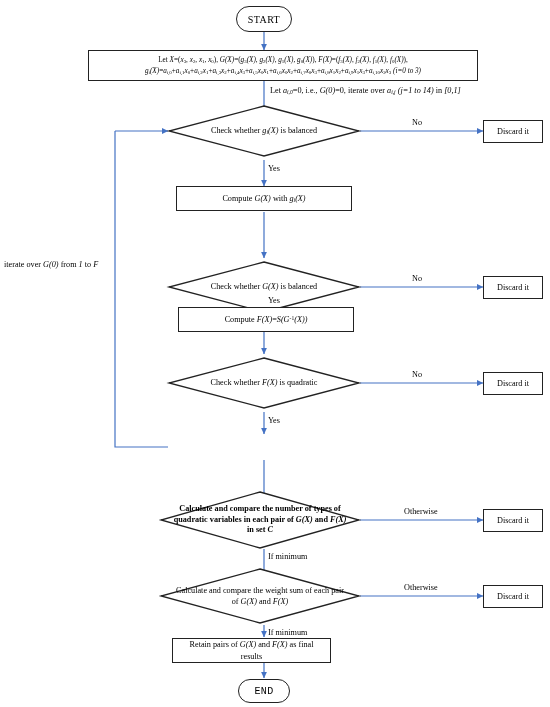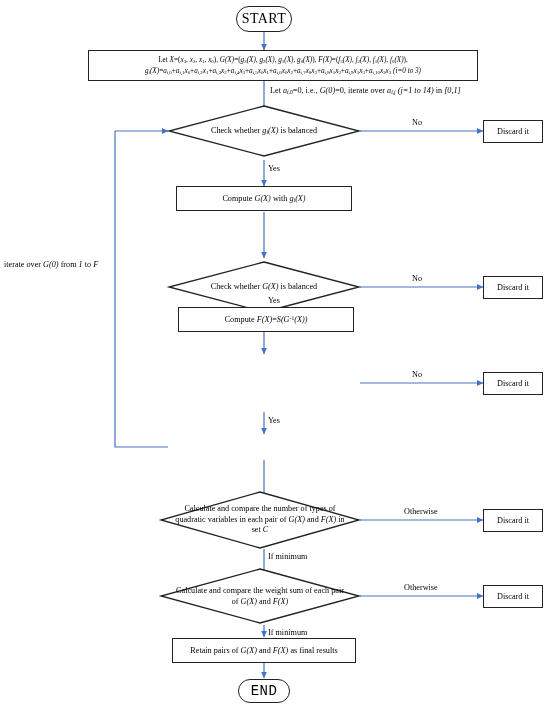--- a/index.html
+++ b/index.html
@@ -43,21 +43,21 @@
   }
   .proc.formula {
     font-size: 7.2px;
     line-height: 1.5;
     padding: 3px 6px;
   }
   .terminal {
     border: 1.3px solid #222222;
     background: #ffffff;
     border-radius: 999px;
-    font-size: 14px;
+    font-size: 10px;
     letter-spacing: 0.4px;
   }
   .discard {
     border: 1.3px solid #222222;
     background: #ffffff;
     font-size: 8.2px;
   }
   .diamond-wrap {
     position: absolute;
   }
@@ -197,32 +197,38 @@
   <div class="edge-label" style="left:268px; top:296px;">Yes</div>
 
   <div class="node discard" style="left:483px; top:276px; width:60px; height:23px;">
     <span>Discard it</span>
   </div>
 
   <div class="node proc" style="left:178px; top:307px; width:176px; height:25px;">
     <span>Compute <i>F(X)</i>=<i>S(G</i><sup>-1</sup><i>(X))</i></span>
   </div>
 
+  <div class="diamond-wrap" style="left:168px; top:357px; width:192px; height:52px;">
+    <svg class="dshape" width="192" height="52" viewBox="0 0 192 52">
+      <polygon points="96,1 191,26 96,51 1,26" fill="#ffffff" stroke="#222222" stroke-width="1.3"></polygon>
+    </svg>
+    <div class="diamond-label">Check whether <i>F(X)</i> is quadratic</div>
+  </div>
 
   <div class="edge-label" style="left:412px; top:370px;">No</div>
   <div class="edge-label" style="left:268px; top:416px;">Yes</div>
 
   <div class="node discard" style="left:483px; top:372px; width:60px; height:23px;">
     <span>Discard it</span>
   </div>
 
 
   <div class="side-note" style="left:4px; top:260px;">iterate over <i>G(0)</i> from <i>1</i> to <i>F</i></div>
 
-  <div class="diamond-wrap" style="left:160px; top:491px; width:200px; height:58px;">
+  <div class="diamond-wrap" style="left:160px; top:491px; width:200px; height:58px;font-weight:bold;">
     <svg class="dshape" width="200" height="58" viewBox="0 0 200 58">
       <polygon points="100,1 199,29 100,57 1,29" fill="#ffffff" stroke="#222222" stroke-width="1.3"></polygon>
     </svg>
     <div class="diamond-label multi">Calculate and compare the number of types of quadratic variables in each pair of <i>G(X)</i> and <i>F(X)</i> in set <i>C</i></div>
   </div>
 
   <div class="edge-label" style="left:404px; top:507px;">Otherwise</div>
   <div class="edge-label" style="left:268px; top:552px;">If minimum</div>
 
   <div class="node discard" style="left:483px; top:509px; width:60px; height:23px;">
@@ -236,21 +242,21 @@
     <div class="diamond-label multi">Calculate and compare the weight sum of each pair of <i>G(X)</i> and <i>F(X)</i></div>
   </div>
 
   <div class="edge-label" style="left:404px; top:583px;">Otherwise</div>
   <div class="edge-label" style="left:268px; top:628px;">If minimum</div>
 
   <div class="node discard" style="left:483px; top:585px; width:60px; height:23px;">
     <span>Discard it</span>
   </div>
 
-  <div class="node proc" style="left:172px; top:638px; width:184px; height:25px;">
+  <div class="node proc" style="left:172px; top:638px; width:159px; height:25px;">
     <span>Retain pairs of <i>G(X)</i> and <i>F(X)</i> as final results</span>
   </div>
 
   <div class="node terminal" style="left:238px; top:679px; width:52px; height:24px;font-family:Liberation Mono, monospace;">
     <span>END</span>
   </div>
 
 </div>
 
 </body></html>

